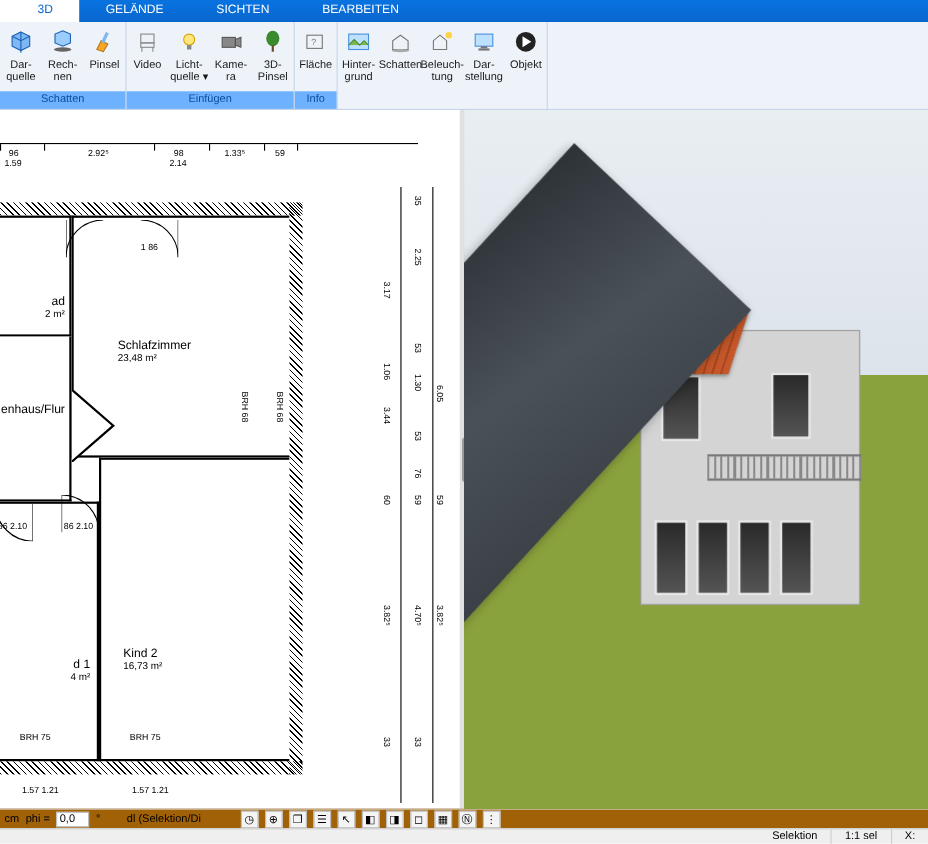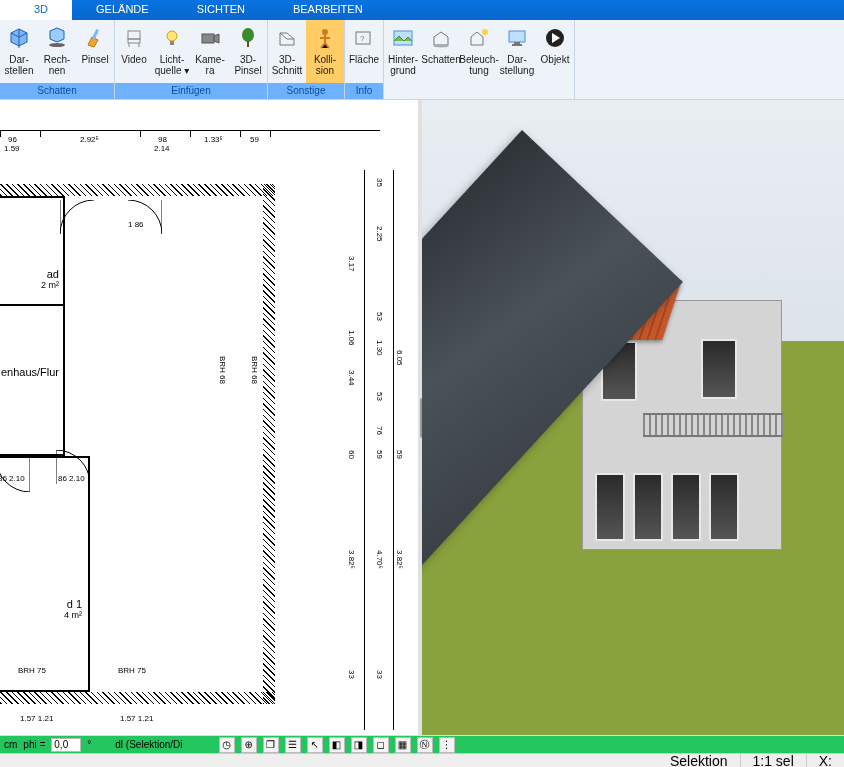--- a/index.html
+++ b/index.html
@@ -47,24 +47,24 @@
 .house { position: absolute; left: 80px; top: 70px; width: 340px; height: 420px; }
 .roof-side { position: absolute; left: 20px; top: -40px; width: 210px; height: 440px; background: linear-gradient(100deg,#2e3338 0%,#4a5158 50%,#3a4046 100%); transform: skewY(6deg) rotate(40deg); transform-origin: top left; box-shadow: 0 4px 10px rgba(0,0,0,.3); }
 .wall { position: absolute; background: #c7c7c7; border: 1px solid #999; }
 .wall.front { left: 80px; top: 130px; width: 200px; height: 250px; background: #d4d4d4; }
 .window { position: absolute; background: linear-gradient(#2a2a2a,#555); border: 2px solid #e8e8e8; }
 .dormer-roof { position: absolute; left: 60px; top: 110px; width: 110px; height: 60px; background: repeating-linear-gradient(90deg,#c4582a 0,#c4582a 6px,#a8451e 6px,#a8451e 8px); transform: skewX(-18deg); box-shadow: 0 2px 4px rgba(0,0,0,.4); }
 .railing { position: absolute; border-top: 2px solid #777; border-bottom: 2px solid #777; background: repeating-linear-gradient(90deg,#888 0,#888 2px,transparent 2px,transparent 6px); height: 24px; }
 
 
 .status { position: absolute; left: 0; right: 0; bottom: 0; height: 32px; display: flex; flex-direction: column; }
-.tool-strip { height: 18px; display: flex; align-items: center; font-size: 10px; background: #22c55e; border-top: 1px solid #ddd; padding-left: 4px; gap: 6px; }
+.tool-strip { height: 18px; display: flex; align-items: center; font-size: 10px; background: #a16207; border-top: 1px solid #ddd; padding-left: 4px; gap: 6px; }
 .tool-strip input { width: 30px; height: 14px; font-size: 10px; border: 1px solid #bbb; padding: 0 2px; }
 .tool-strip .tbtn { width: 16px; height: 16px; border: 1px solid #bbb; display: flex; align-items: center; justify-content: center; cursor: pointer; font-size: 10px; background: #f4f4f4; }
-.info-strip { height: 14px; background: #efefef; display: flex; font-size: 14px; align-items: center; border-top: 1px solid #ccc; }
+.info-strip { height: 14px; background: #efefef; display: flex; font-size: 10px; align-items: center; border-top: 1px solid #ccc; }
 .info-strip .cell { border-right: 1px solid #ccc; padding: 0 12px; line-height: 14px; }
 .info-strip .spacer { flex: 1; }
 svg { display: block; }
 </style>
 </head>
 <body>
 
 <div class="tab-row">
   <div class="tab active">3D</div>
   <div class="tab">GELÄNDE</div>
@@ -77,21 +77,21 @@
   <div class="group">
     <div class="group-items">
       <div class="btn">
         <span class="icon">
             <svg width="22" height="22">
               <path d="M11 2l8 4v9l-8 4-8-4V6z" fill="#7db8f5" stroke="#1a5fb4" stroke-width="1"></path>
               <path d="M11 2v19M3 6l8 4 8-4" fill="none" stroke="#1a5fb4"></path>
             </svg>
           </span>
         <span class="lbl">Dar-
-stellen</span>
+quelle</span>
       </div>
       <div class="btn">
         <span class="icon">
             <svg width="22" height="22">
               <ellipse cx="11" cy="18" rx="8" ry="2" fill="#666"></ellipse>
               <path d="M11 1l7 3v8l-7 3-7-3V4z" fill="#9acdfc" stroke="#1a5fb4"></path>
             </svg>
           </span>
         <span class="lbl">Rech-
 nen</span>
@@ -149,45 +149,20 @@
               <rect x="10" y="14" width="2" height="6" fill="#6b4a2a"></rect>
             </svg>
           </span>
         <span class="lbl">3D-
 Pinsel</span>
       </div>
     </div>
     <div class="group-label">Einfügen</div>
   </div>
 
-  <div class="group">
-    <div class="group-items">
-      <div class="btn">
-        <span class="icon">
-            <svg width="22" height="22">
-              <path d="M4 18V6h7l7 6v6z" fill="none" stroke="#777"></path>
-              <path d="M4 6l7 6h7" fill="none" stroke="#777"></path>
-            </svg>
-          </span>
-        <span class="lbl">3D-
-Schnitt</span>
-      </div>
-      <div class="btn highlight">
-        <span class="icon">
-            <svg width="22" height="22">
-              <circle cx="11" cy="5" r="3" fill="#d47a1a"></circle>
-              <path d="M11 8v8m-4 5l4-5 4 5M6 11h10" stroke="#d47a1a" stroke-width="2"></path>
-            </svg>
-          </span>
-        <span class="lbl">Kolli-
-sion</span>
-      </div>
-    </div>
-    <div class="group-label">Sonstige</div>
-  </div>
 
   <div class="group">
     <div class="group-items">
       <div class="btn">
         <span class="icon">
             <svg width="22" height="22">
               <rect x="3" y="5" width="14" height="12" fill="none" stroke="#777"></rect>
               <text x="7" y="14" font-size="8" fill="#777">?</text>
             </svg>
           </span>
@@ -278,34 +253,50 @@
       <div class="hatch" style="position:absolute;left:303px;top:54px;width:12px;height:520px"></div>
       <div class="hatch" style="position:absolute;left:35px;top:562px;width:280px;height:12px"></div>
 
       <div class="room" style="left:35px;top:66px;width:70px;height:110px;border-left:none">
         <div style="position:absolute;right:4px;top:70px;text-align:right">
           <div class="name">ad</div>
           <div class="area">2 m²</div>
         </div>
       </div>
 
+      <div class="room" style="left:105px;top:66px;width:198px;height:220px;border-right:none">
+        <div style="position:absolute;left:40px;top:110px">
+          <div class="name">Schlafzimmer</div>
+          <div class="area">23,48 m²</div>
+        </div>
+
+        <svg style="position:absolute;left:-2px;top:156px" width="40" height="66">
+            <path d="M0 0l38 33L0 66" fill="#fff" stroke="#000" stroke-width="2"></path>
+          </svg>
+      </div>
 
       <div class="room" style="left:35px;top:176px;width:70px;height:150px;border-left:none;border-top:none">
         <div style="position:absolute;right:4px;top:60px;text-align:center">
           <div class="name">enhaus/Flur</div>
         </div>
       </div>
 
       <div class="room" style="left:35px;top:326px;width:95px;height:236px;border-left:none">
         <div style="position:absolute;right:6px;top:140px;text-align:right">
           <div class="name">d 1</div>
           <div class="area">4 m²</div>
         </div>
       </div>
 
+      <div class="room" style="left:130px;top:286px;width:173px;height:276px;border-right:none">
+        <div style="position:absolute;left:20px;top:170px">
+          <div class="name">Kind 2</div>
+          <div class="area">16,73 m²</div>
+        </div>
+      </div>
 
       <svg style="position:absolute;left:100px;top:70px" width="34" height="34">
           <path d="M0 34A34 34 0 0 1 34 0" fill="none" stroke="#000" stroke-width="1"></path>
           <line x1="0" y1="34" x2="0" y2="0" stroke="#000"></line>
         </svg>
       <svg style="position:absolute;left:168px;top:70px" width="34" height="34">
           <path d="M34 34A34 34 0 0 0 0 0" fill="none" stroke="#000" stroke-width="1"></path>
           <line x1="34" y1="34" x2="34" y2="0" stroke="#000"></line>
         </svg>
       <svg style="position:absolute;left:96px;top:320px" width="34" height="34">

